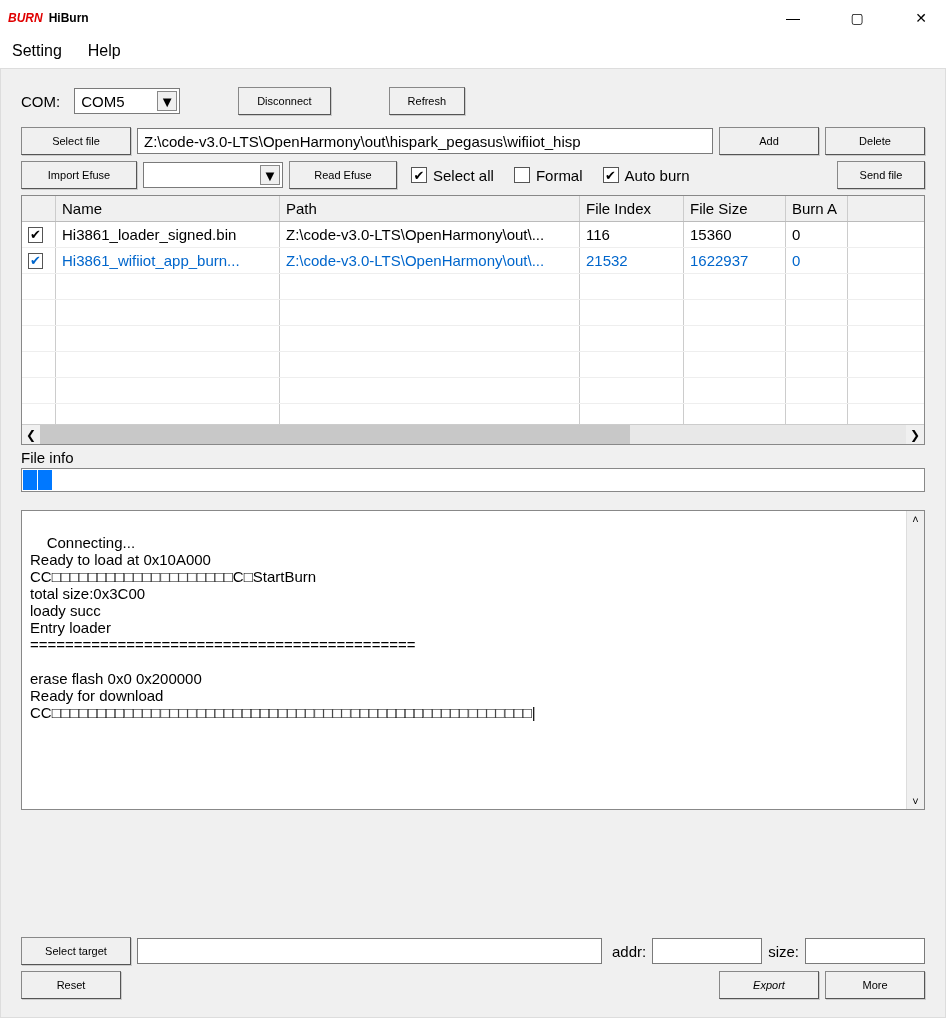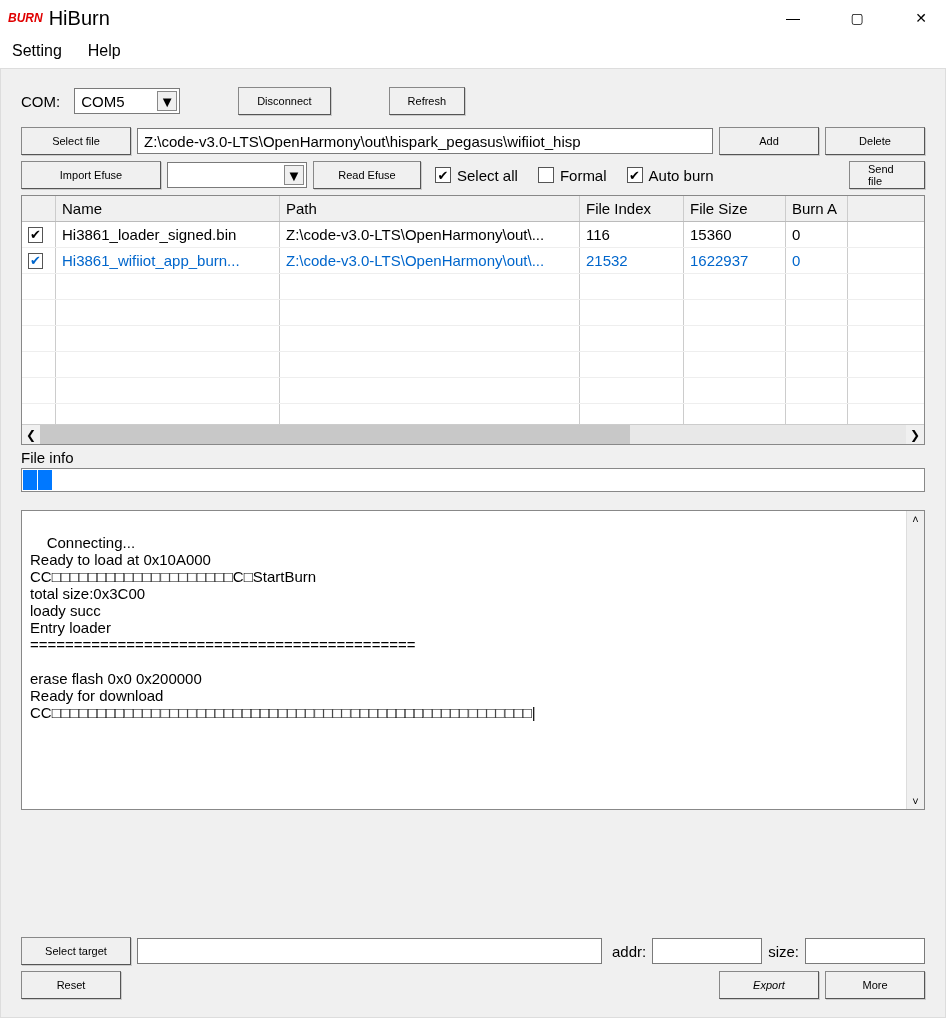--- a/index.html
+++ b/index.html
@@ -19,21 +19,21 @@
     padding: 0 2px 0 8px;
     background: #fff;
   }
   .logo {
     font-style: italic;
     font-weight: bold;
     color: #e00000;
     font-size: 12px;
     margin-right: 6px;
   }
-  .app-title { font-size: 20px; }
+  .app-title { font-size: 12px; font-weight: bold; }
   .titlebar-spacer { flex: 1; }
   .win-ctrl {
     width: 46px; height: 30px;
     display: flex; align-items: center; justify-content: center;
     font-size: 14px;
     margin-left: 18px;
   }
   .menubar {
     display: flex;
     gap: 18px;
@@ -218,40 +218,40 @@
   <div class="row">
     <span class="btn" style="width:110px;">Select file</span>
     <div class="field" style="flex:1;">
       <span>Z:\code-v3.0-LTS\OpenHarmony\out\hispark_pegasus\wifiiot_hisp</span>
     </div>
     <span class="btn" style="width:100px;">Add</span>
     <span class="btn" style="width:100px;">Delete</span>
   </div>
 
   <div class="row">
-    <span class="btn" style="width:140px;">Import Efuse</span>
+    <span class="btn" style="width:116px;">Import Efuse</span>
     <div class="combo" style="width:140px;">
       <span></span>
       <span class="arrow">▼</span>
     </div>
     <span class="btn" style="width:108px;">Read Efuse</span>
     <div class="cbwrap" style="margin-left:8px;">
       <span class="cb">✔</span>
       <span>Select all</span>
     </div>
     <div class="cbwrap" style="margin-left:8px;">
       <span class="cb"></span>
       <span>Formal</span>
     </div>
     <div class="cbwrap" style="margin-left:8px;">
       <span class="cb">✔</span>
       <span>Auto burn</span>
     </div>
     <span style="flex:1;"></span>
-    <span class="btn" style="width:76px;">Send file</span>
+    <span class="btn" style="width:88px;text-align:right;">Send file</span>
   </div>
 
   <div class="table">
     <div class="thead">
       <div class="th col-chk"></div>
       <div class="th col-name">Name</div>
       <div class="th col-path">Path</div>
       <div class="th col-idx">File Index</div>
       <div class="th col-size">File Size</div>
       <div class="th col-burn">Burn A</div>

